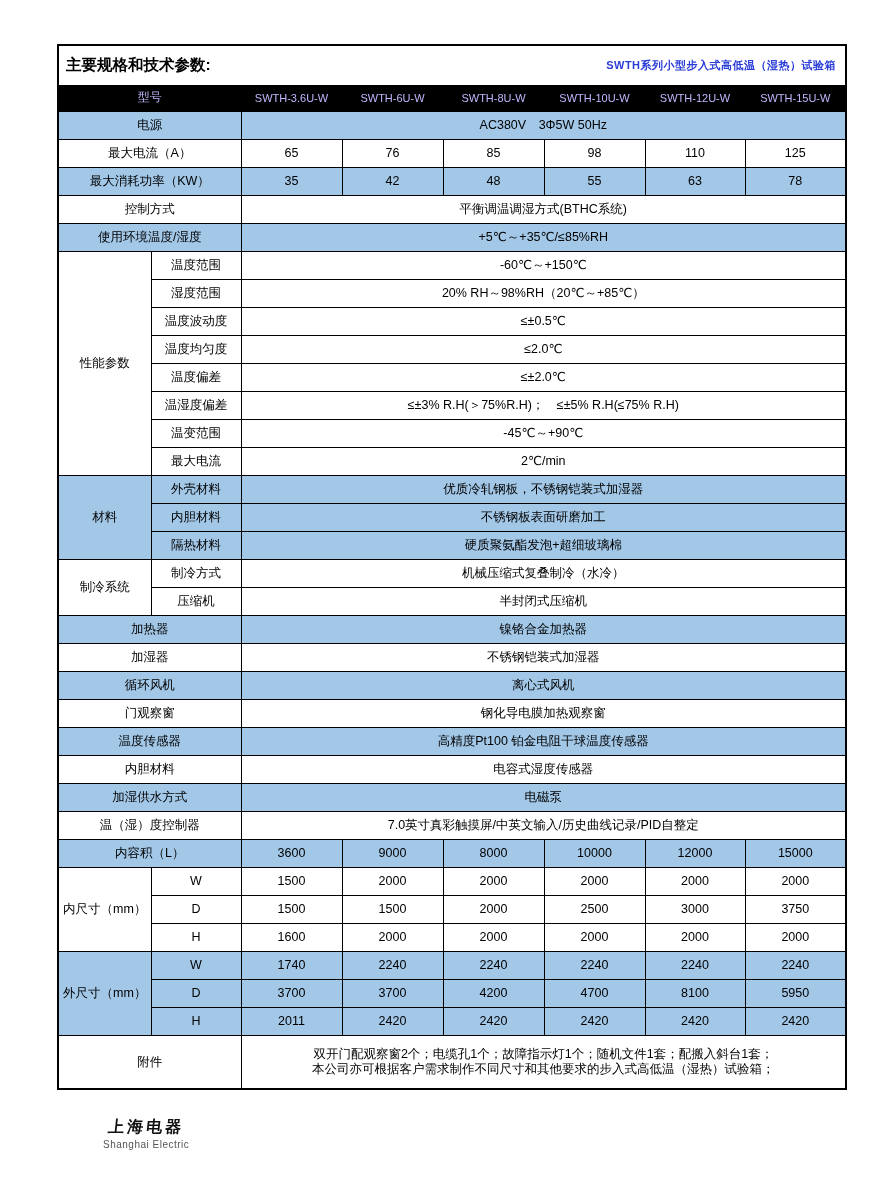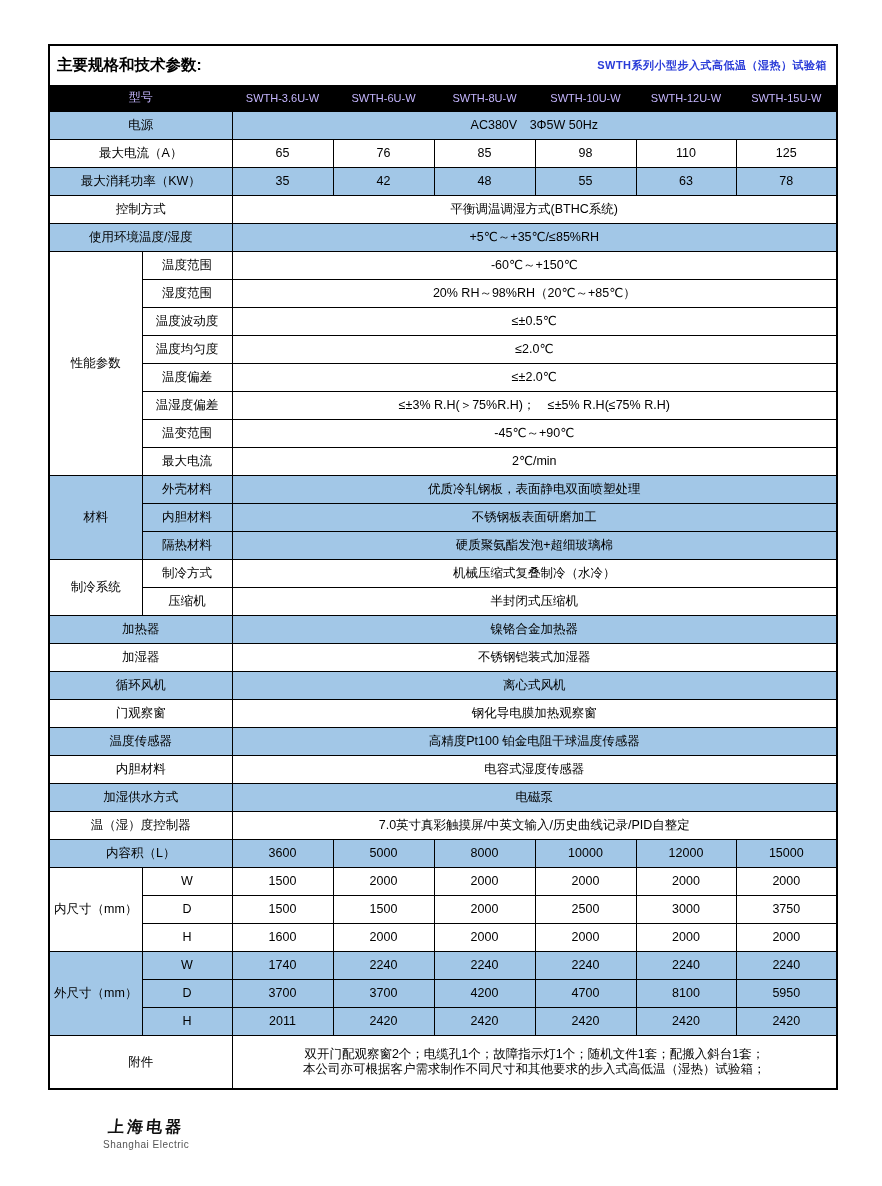--- a/index.html
+++ b/index.html
@@ -1,21 +1,21 @@
 <!DOCTYPE html>
 <html style="--accent: #2a3cd8; --row-blue: #a2c7e7;"><head>
 <meta charset="utf-8">
 <style>
   :root { --accent:#2a3cd8; --row-blue:#a2c7e7; --line:#000; }
   * { box-sizing: border-box; }
   html,body { margin:0; padding:0; background:#fff; }
   body { font-family:"Liberation Sans","DejaVu Sans",sans-serif; color:#000; }
   .sheet { position:relative; width:882px; height:1186px; background:#fff; overflow:hidden; }
   table.spec {
-    position:absolute; left:48px; top:44px; width:788px;
+    position:absolute; left:57px; top:44px; width:788px;
     border-collapse:collapse; table-layout:fixed;
     border:2px solid var(--line);
   }
   table.spec td {
     border:1px solid var(--line);
     font-size:12.5px; line-height:1.15;
     padding:1px 3px; text-align:center; vertical-align:middle;
     overflow:hidden; white-space:nowrap;
   }
   tr.std td { height:28px; }
@@ -140,21 +140,21 @@
       <td colspan="6">-45℃～+90℃</td>
     </tr>
     <tr class="std">
       <td class="lbl">最大电流</td>
       <td colspan="6">2℃/min</td>
     </tr>
 
     <tr class="std blue">
       <td rowspan="3" class="lbl">材料</td>
       <td class="lbl">外壳材料</td>
-      <td colspan="6">优质冷轧钢板，表面静电双面喷塑处理</td>
+      <td colspan="6">优质冷轧钢板，不锈钢铠装式加湿器</td>
     </tr>
     <tr class="std blue">
       <td class="lbl">内胆材料</td>
       <td colspan="6">不锈钢板表面研磨加工</td>
     </tr>
     <tr class="std blue">
       <td class="lbl">隔热材料</td>
       <td colspan="6">硬质聚氨酯发泡+超细玻璃棉</td>
     </tr>
 
@@ -197,21 +197,21 @@
       <td colspan="6">电磁泵</td>
     </tr>
     <tr class="std">
       <td colspan="2" class="lbl">温（湿）度控制器</td>
       <td colspan="6">7.0英寸真彩触摸屏/中英文输入/历史曲线记录/PID自整定</td>
     </tr>
 
     <tr class="std blue">
       <td colspan="2" class="lbl">内容积（L）</td>
       <td>3600</td>
-      <td>5000</td>
+      <td>9000</td>
       <td>8000</td>
       <td>10000</td>
       <td>12000</td>
       <td>15000</td>
     </tr>
 
     <tr class="std">
       <td rowspan="3" class="lbl">内尺寸（mm）</td>
       <td>W</td>
       <td>1500</td>

